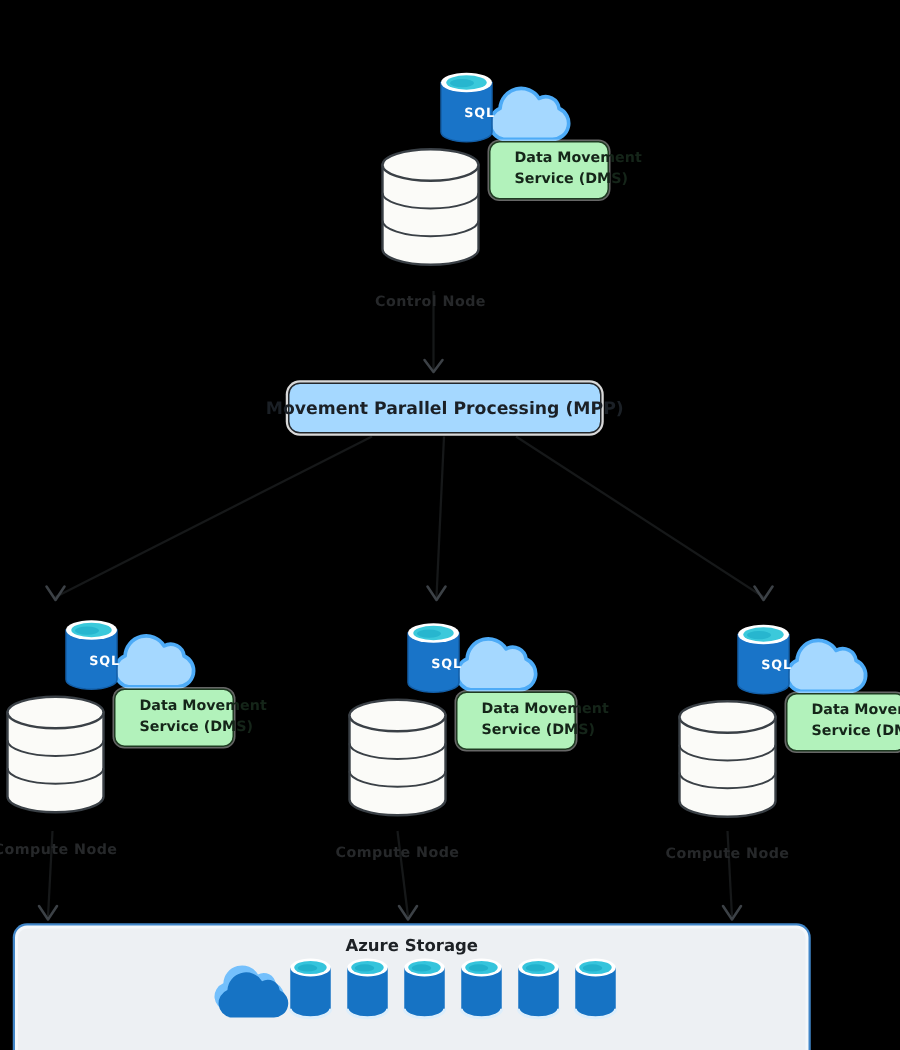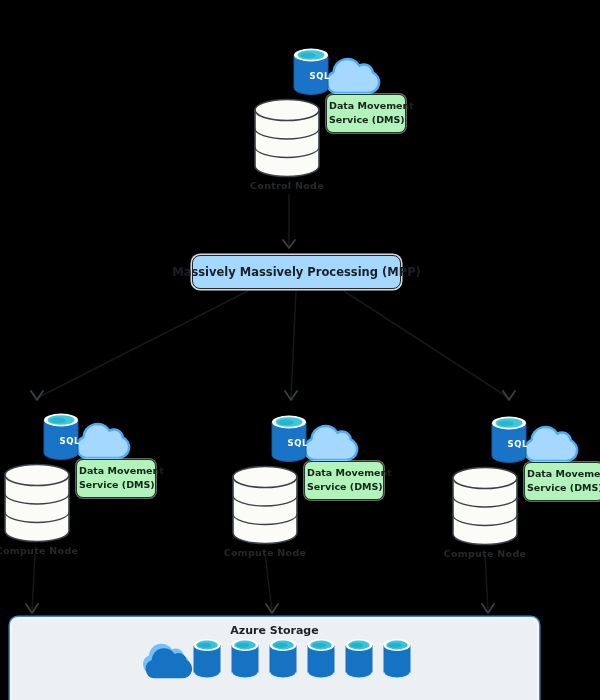--- a/index.html
+++ b/index.html
@@ -16,24 +16,24 @@
   .ng-control{left:252px;top:46px;}
   .ng-c1{left:2px;top:411px;}
   .ng-c2{left:230px;top:413px;}
   .ng-c3{left:450px;top:414px;}
   .cloud{position:absolute;left:68px;top:5px;width:66px;height:47px;z-index:1;}
   .sqlcyl{position:absolute;left:40px;top:1px;width:38px;height:50px;z-index:2;}
   .sql-label{position:absolute;left:40px;top:25px;width:38px;text-align:right;
     color:#ffffff;font-size:8.5px;font-weight:700;letter-spacing:.6px;z-index:3;}
   .dms{position:absolute;left:74px;top:48px;width:80px;box-sizing:border-box;
     background:#b2f2bb;border:1.5px solid #1f3a22;border-radius:7px;
-    box-shadow:0 0 0 1px rgba(255,255,255,.4);padding:4px 2px;z-index:4;}
+    box-shadow:0 0 0 1px rgba(255,255,255,.4);padding:4px 16px;z-index:4;}
   .dms div{font-size:9.5px;font-weight:600;color:#152519;line-height:1.5;white-space:nowrap;}
   .bigcyl{position:absolute;left:0;top:51px;width:70px;height:82px;z-index:5;}
-  .node-label{position:absolute;left:-20px;top:134px;width:110px;text-align:center;
+  .node-label{position:absolute;left:-20px;top:150px;width:110px;text-align:center;
     font-size:9.5px;font-weight:600;color:#26282a;letter-spacing:.3px;}
   
   .mpp{position:absolute;left:192px;top:255px;width:209px;height:34px;box-sizing:border-box;
     background:#a5d8ff;border:1.5px solid #23272b;border-radius:8px;
     box-shadow:0 0 0 1.5px rgba(255,255,255,.85);
     display:flex;align-items:center;justify-content:center;z-index:2;}
   .mpp span{font-size:11.5px;font-weight:600;color:#1b2026;white-space:nowrap;}
   
   .storage{position:absolute;left:10px;top:617px;width:529px;height:92px;box-sizing:border-box;
     background:#edf0f3;border:2px solid #f4f8fb;border-radius:8px;
@@ -111,21 +111,21 @@
       <div>Data Movement</div>
       <div>Service (DMS)</div>
     </div>
     <svg class="bigcyl" viewBox="0 0 70 82">
         <use href="#def-bigcyl"></use>
       </svg>
     <div class="node-label">Control Node</div>
   </div>
 
   <div class="mpp">
-    <span>Massively Massively Processing (MPP)</span>
+    <span>Movement Parallel Processing (MPP)</span>
   </div>
 
   <div class="node-group ng-c1">
     <svg class="cloud" viewBox="0 0 64 46">
         <use href="#def-cloud"></use>
       </svg>
     <svg class="sqlcyl" viewBox="0 0 38 50">
         <use href="#def-sqlcyl"></use>
       </svg>
     <span class="sql-label">SQL</span>

